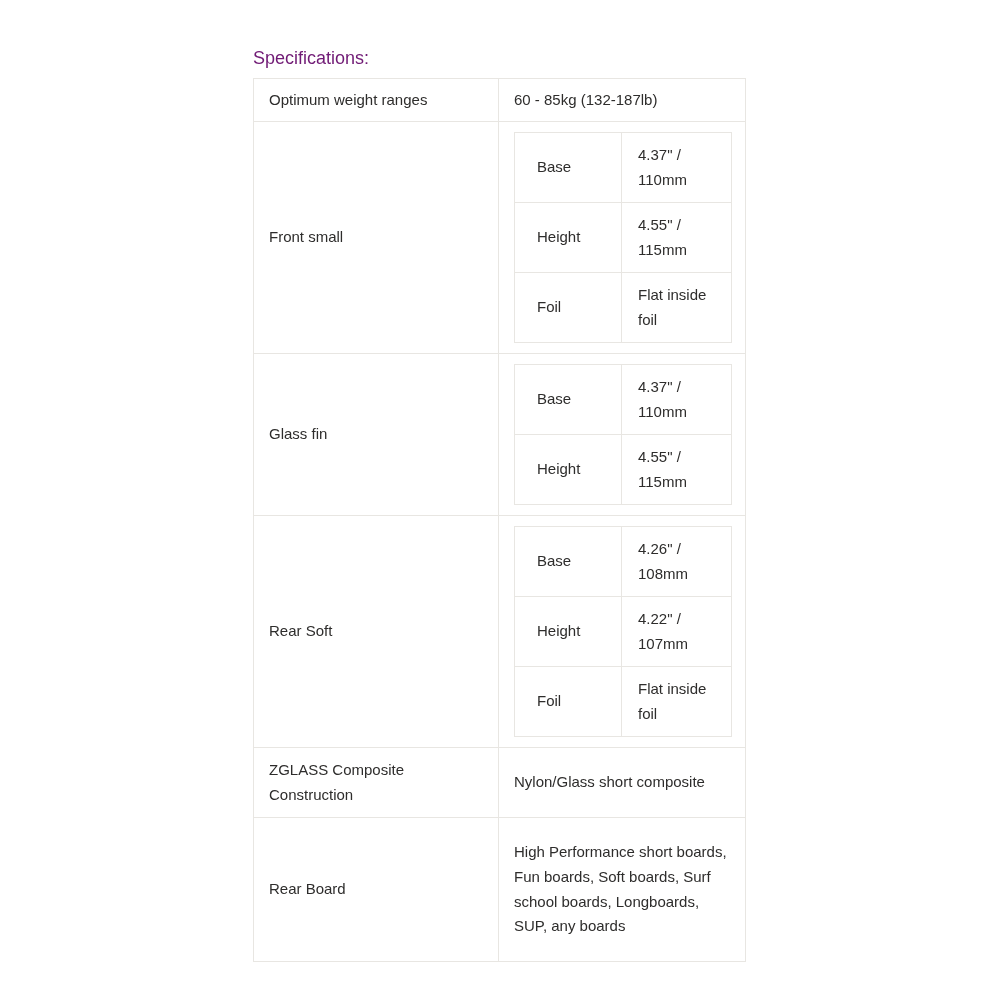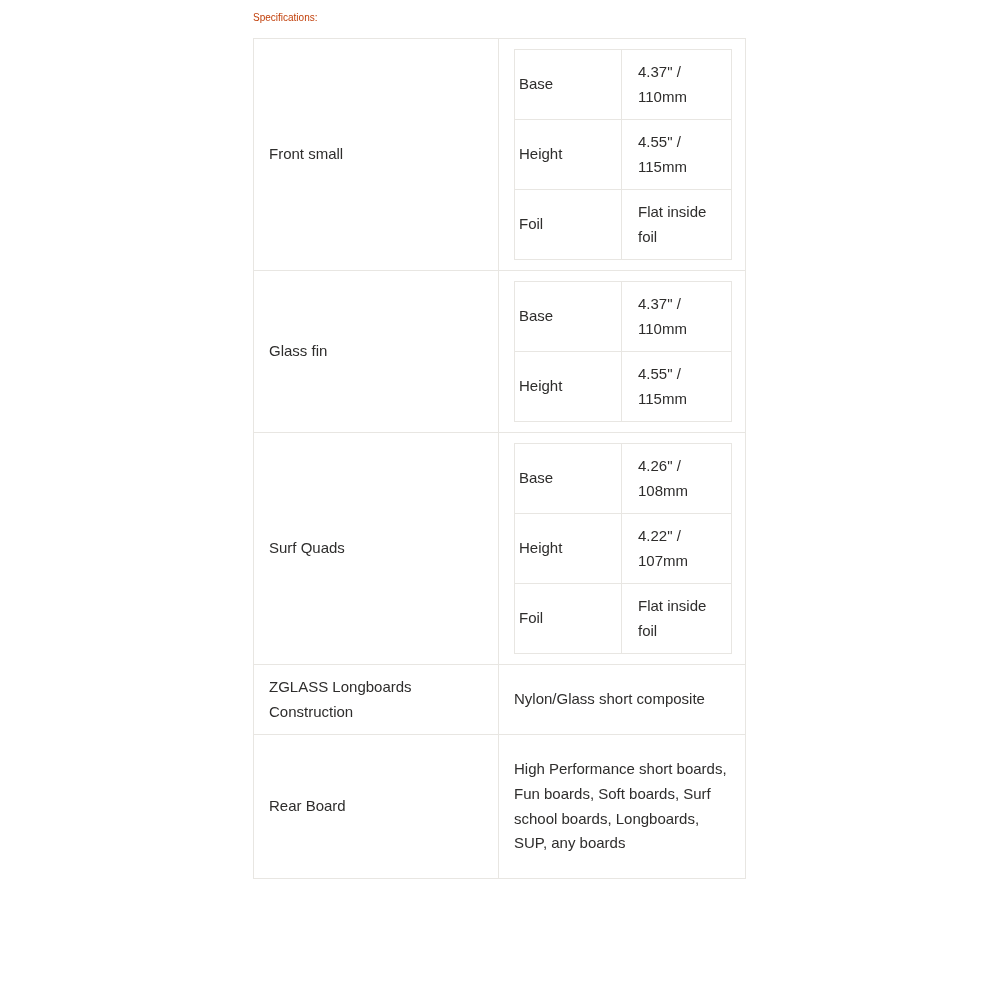--- a/index.html
+++ b/index.html
@@ -9,24 +9,25 @@
     font-family: "Liberation Sans", sans-serif;
     color: #2e2d2c;
   }
   .wrap {
     position: absolute;
     left: 253px;
     top: 9px;
     width: 492px;
   }
   .heading {
-    font-size: 10px;
+    font-size: 18px;
     line-height: 18px;
     margin-bottom: 11px;
-    color: #c2410c;
+    color: #701a75;
+    margin-top: 40px;
   }
   table.spec {
     border-collapse: collapse;
     width: 492px;
     table-layout: fixed;
   }
   table.spec > tbody > tr > td {
     border: 1px solid #e8e6e2;
     vertical-align: middle;
     font-size: 15px;
@@ -46,33 +47,37 @@
     width: 217px;
     table-layout: fixed;
   }
   table.nested td {
     border: 1px solid #e8e6e2;
     font-size: 15px;
     line-height: 1.65;
     vertical-align: middle;
     background: #ffffff;
   }
-  td.nlabel { width: 107px; padding: 8px 4px; }
+  td.nlabel { width: 107px; padding: 8px 22px; }
   td.nvalue { width: 110px; padding: 8px 16px; }
   table.nested tr { height: 70px; }
 </style>
 </head>
 <body>
 
 <div class="wrap">
   <div class="heading">Specifications:</div>
 
   <table class="spec">
     <tbody>
 
+      <tr class="h43">
+        <td class="label">Optimum weight ranges</td>
+        <td class="value">60 - 85kg (132-187lb)</td>
+      </tr>
 
       <tr class="h230">
         <td class="label">Front small</td>
         <td class="value has-nested">
           <table class="nested">
             <tbody>
               <tr>
                 <td class="nlabel">Base</td>
                 <td class="nvalue">4.37" / 110mm</td>
               </tr>
@@ -101,21 +106,21 @@
               <tr>
                 <td class="nlabel">Height</td>
                 <td class="nvalue">4.55" / 115mm</td>
               </tr>
             </tbody>
           </table>
         </td>
       </tr>
 
       <tr class="h230">
-        <td class="label">Surf Quads</td>
+        <td class="label">Rear Soft</td>
         <td class="value has-nested">
           <table class="nested">
             <tbody>
               <tr>
                 <td class="nlabel">Base</td>
                 <td class="nvalue">4.26" / 108mm</td>
               </tr>
               <tr>
                 <td class="nlabel">Height</td>
                 <td class="nvalue">4.22" / 107mm</td>
@@ -123,21 +128,21 @@
               <tr>
                 <td class="nlabel">Foil</td>
                 <td class="nvalue">Flat inside foil</td>
               </tr>
             </tbody>
           </table>
         </td>
       </tr>
 
       <tr class="h70">
-        <td class="label">ZGLASS Longboards Construction</td>
+        <td class="label">ZGLASS Composite Construction</td>
         <td class="value">Nylon/Glass short composite</td>
       </tr>
 
       <tr class="h144">
         <td class="label">Rear Board</td>
         <td class="value">High Performance short boards, Fun boards, Soft boards, Surf school boards, Longboards, SUP, any boards</td>
       </tr>
 
 
     </tbody>

